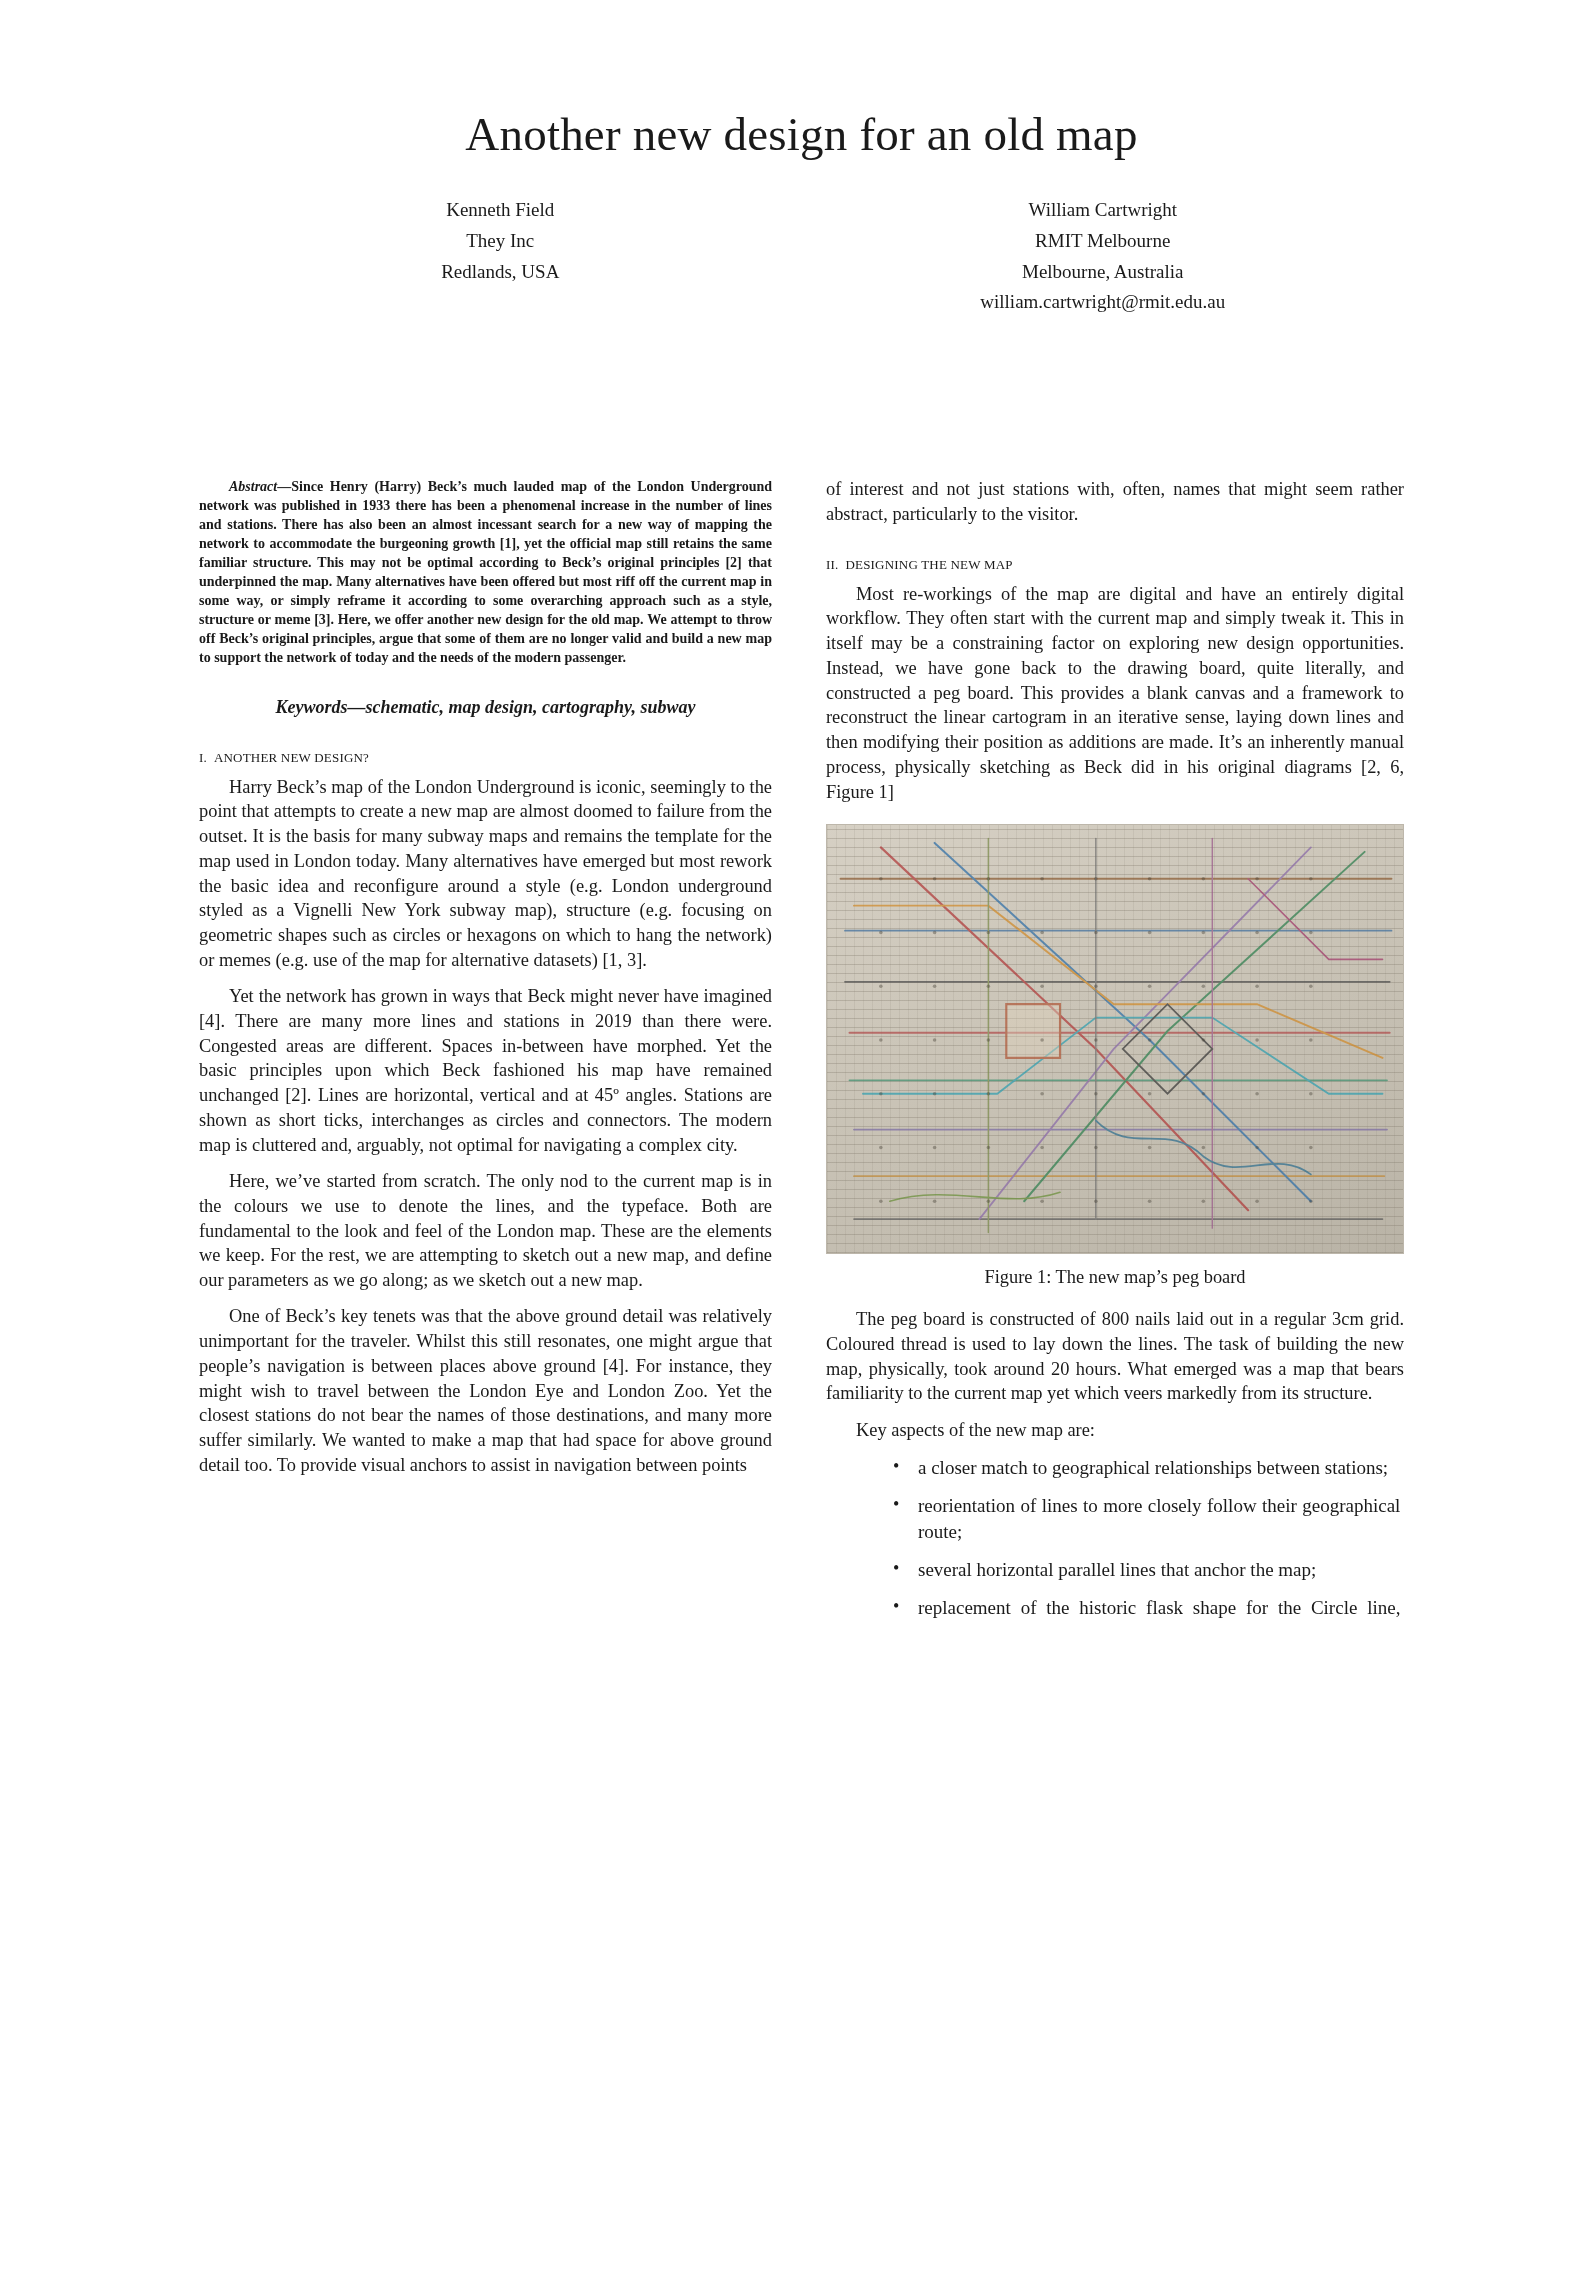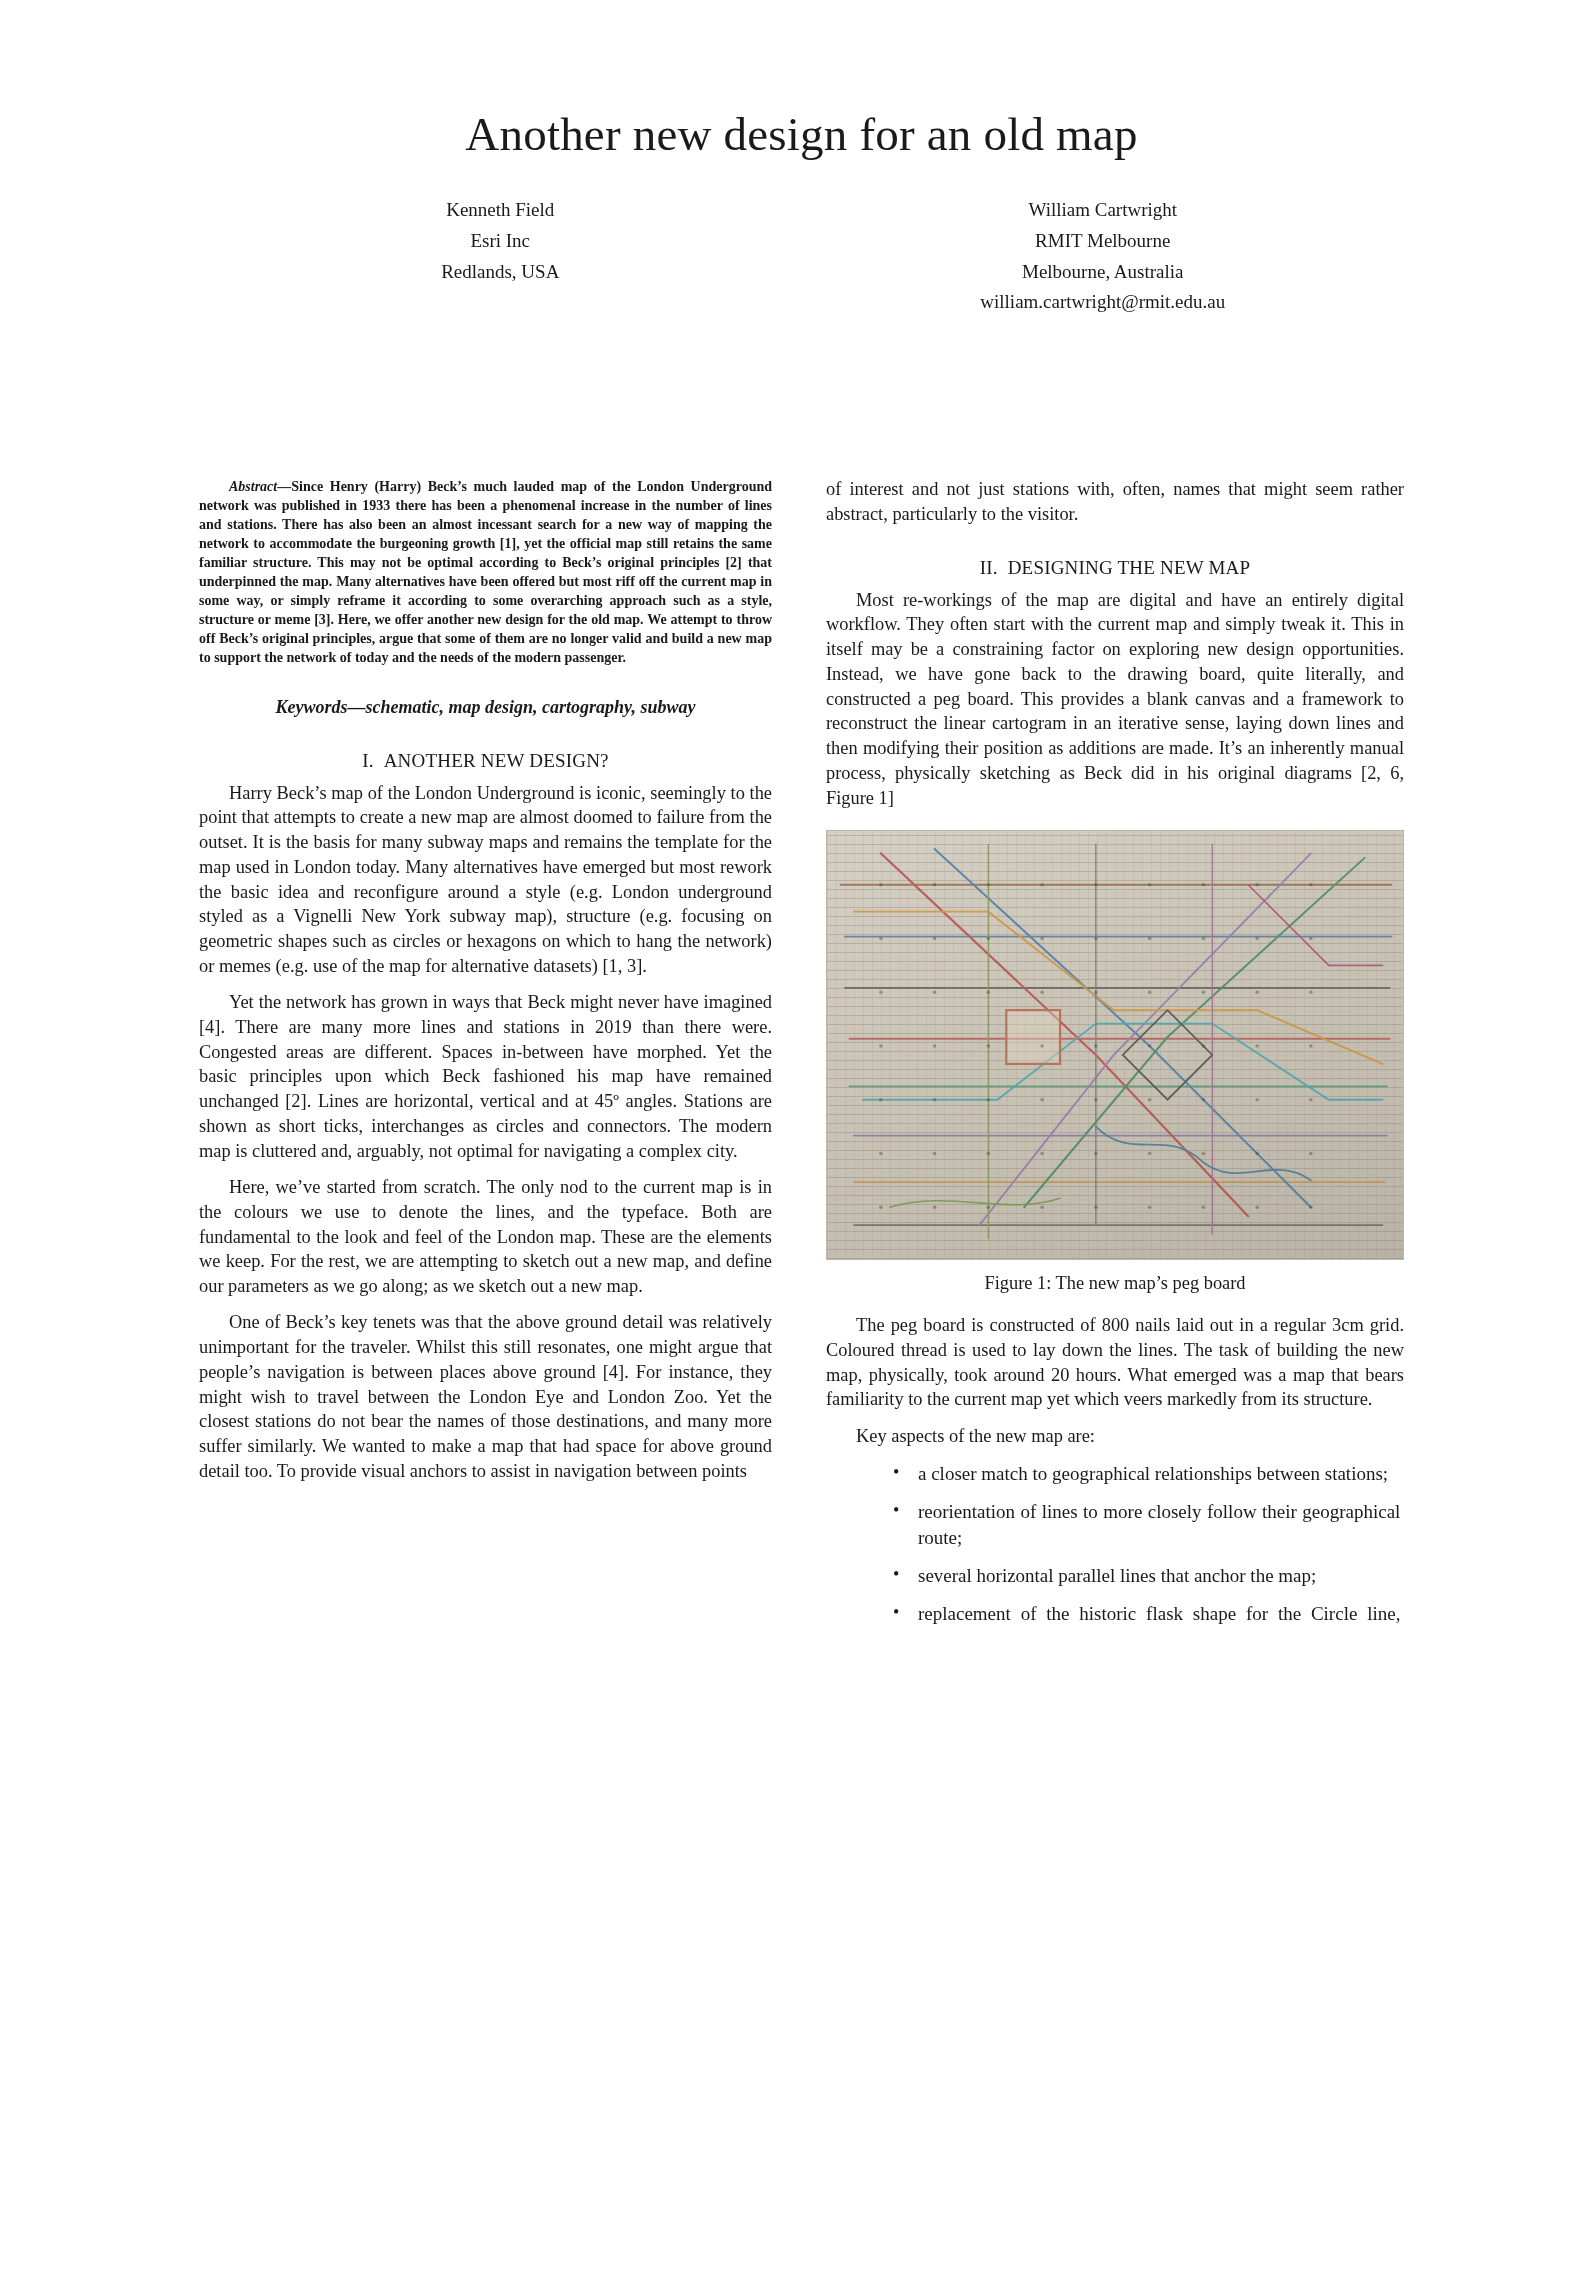--- a/index.html
+++ b/index.html
@@ -89,22 +89,21 @@
   }
   .keywords {
     font-style: italic;
     font-weight: bold;
     text-align: center;
     font-size: 18px;
     margin-top: 28px;
     text-indent: 0;
   }
   h2.section {
-    text-align: center;
-    font-size: 19px;
+    font-size: 13px;
     font-weight: 400;
     margin: 30px 0 9px 0;
     letter-spacing: 0.2px;
   }
   h2.section .num { }
 
   
   .figure {
     margin-top: 19.7px;
   }
@@ -216,21 +215,21 @@
 
 <div class="page">
 
   <div class="content">
 
     <h1 class="title">Another new design for an old map</h1>
 
     <div class="authors">
       <div class="author-block">
         <div class="name">Kenneth Field</div>
-        <div class="affil">Esri Inc</div>
+        <div class="affil">They Inc</div>
         <div class="loc">Redlands, USA</div>
       </div>
       <div class="author-block">
         <div class="name">William Cartwright</div>
         <div class="affil">RMIT Melbourne</div>
         <div class="loc">Melbourne, Australia</div>
         <div class="email">william.cartwright@rmit.edu.au</div>
       </div>
     </div>
 

